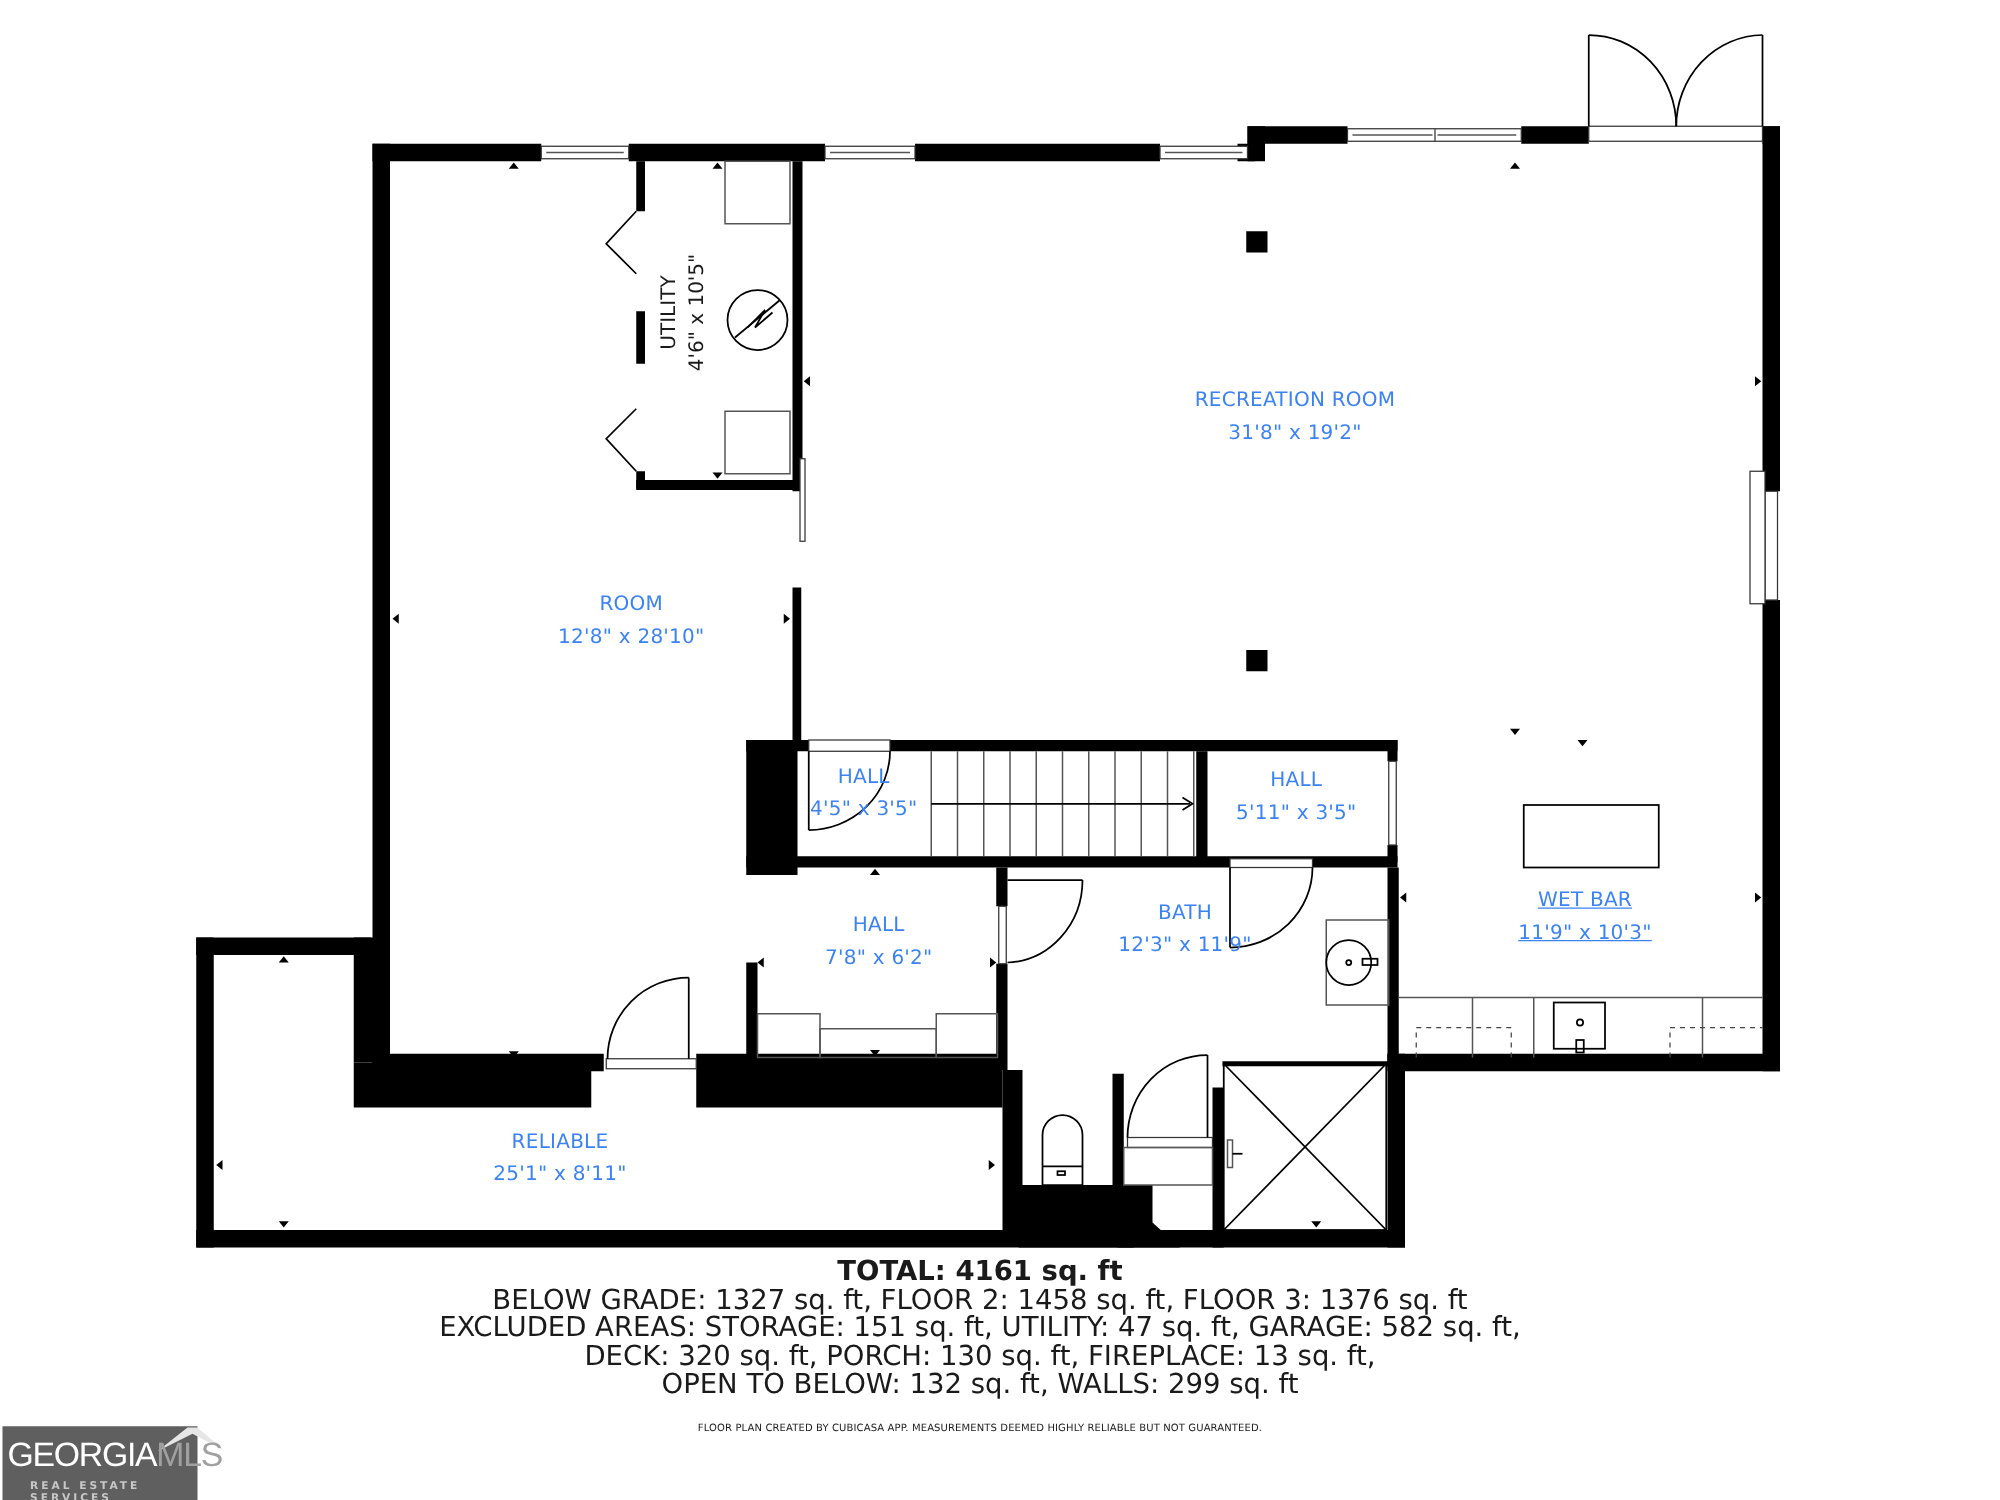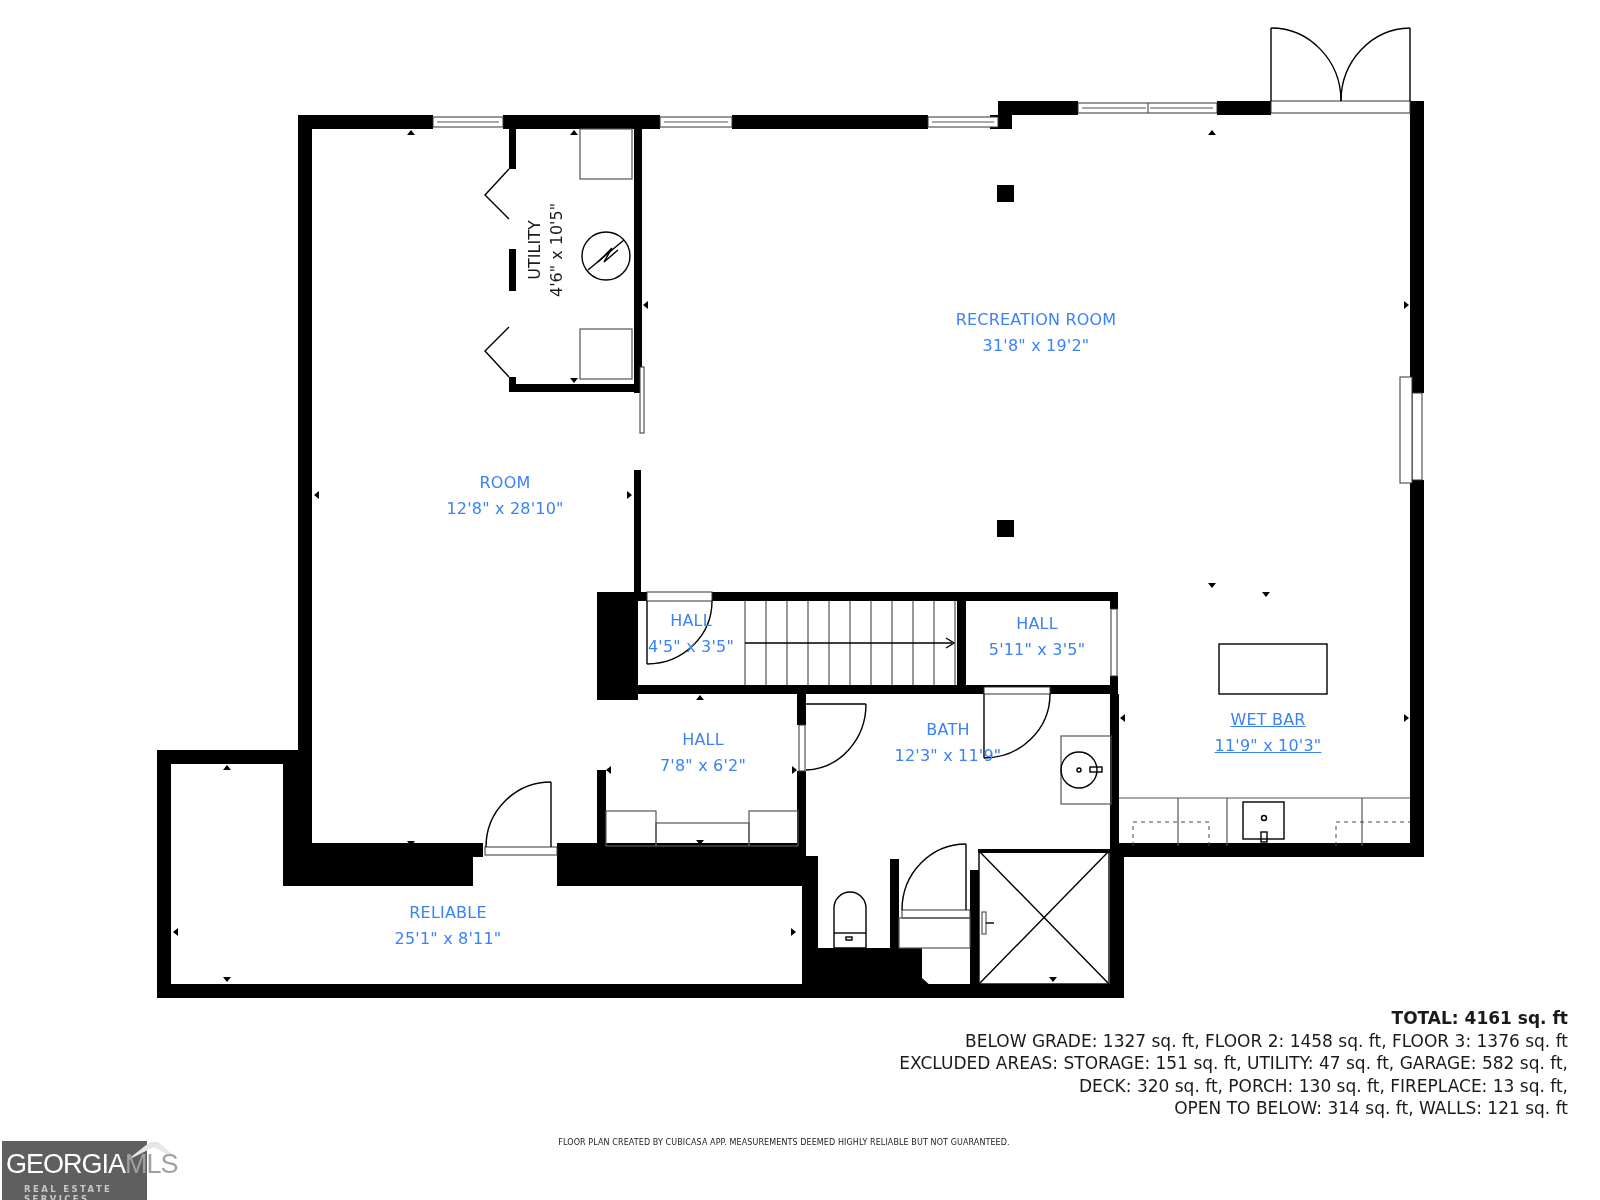--- a/index.html
+++ b/index.html
@@ -10,27 +10,27 @@
   .thin { fill: none; stroke: #000; stroke-width: 1.4; }
   .thin-g { fill: none; stroke: #555; stroke-width: 1.2; }
   .win { fill: #fff; stroke: #333; stroke-width: 1; }
   .dash { fill: none; stroke: #444; stroke-width: 1; stroke-dasharray: 4 4; }
   .lbl { position: absolute; text-align: center; font-size: 16px; line-height: 26px;
          letter-spacing: 0.2px; color: #3b82f6; white-space: nowrap; transform: translateX(-50%); }
   .lbl .n, .lbl .d { display: block; }
   .lbl-rot { position: absolute; font-size: 16px; line-height: 22px; color: #1a1a1a;
              transform: rotate(-90deg); transform-origin: center; white-space: nowrap; text-align: center; }
   .lbl-rot .n, .lbl-rot .d { display: block; }
-  #summary { position: absolute; left: 0; top: 1007px; width: 1568px; text-align: right;
-             font-size: 17px; line-height: 22.5px; color: #1a1a1a; }
+  #summary { position: absolute; left: 0; top: 1007px; width: 1568px; text-align: center;
+             font-size: 22px; line-height: 22.5px; color: #1a1a1a; }
   #summary .total { font-weight: bold; }
   #summary .line { display: block; }
   #disclaimer { position: absolute; left: 0; top: 1138px; width: 1568px; text-align: center;
                 font-size: 8px; color: #222; letter-spacing: 0.1px; }
-  #logo { position: absolute; left: 2px; top: 1141px; width: 145px; height: 59px; background: #5f5f5f; }
+  #logo { position: absolute; left: 2px; top: 1141px; width: 156px; height: 59px; background: #5f5f5f; }
   #logo .roof { position: absolute; left: 122px; top: 0px; }
   #logo .brand { position: absolute; left: 4px; top: 8px; font-size: 27px; letter-spacing: -1px;
                  color: #fff; font-family: "Liberation Sans", sans-serif; }
   #logo .brand .mls { color: #a0a0a0; }
   #logo .tag { position: absolute; left: 22px; top: 43px; font-size: 8.5px; letter-spacing: 2.4px;
                color: #c8c8c8; font-weight: bold; font-family: "DejaVu Sans", sans-serif; }
 </style>
 </head>
 <body>
 
@@ -276,21 +276,21 @@
 <div class="lbl" style="left:448px; top:900px;">
   <span class="n">RELIABLE</span>
   <span class="d">25'1" x 8'11"</span>
 </div>
 
 <div id="summary">
   <span class="line total">TOTAL: 4161 sq. ft</span>
   <span class="line">BELOW GRADE: 1327 sq. ft, FLOOR 2: 1458 sq. ft, FLOOR 3: 1376 sq. ft</span>
   <span class="line">EXCLUDED AREAS: STORAGE: 151 sq. ft, UTILITY: 47 sq. ft, GARAGE: 582 sq. ft,</span>
   <span class="line">DECK: 320 sq. ft, PORCH: 130 sq. ft, FIREPLACE: 13 sq. ft,</span>
-  <span class="line">OPEN TO BELOW: 314 sq. ft, WALLS: 121 sq. ft</span>
+  <span class="line">OPEN TO BELOW: 132 sq. ft, WALLS: 299 sq. ft</span>
 </div>
 <div id="disclaimer">FLOOR PLAN CREATED BY CUBICASA APP. MEASUREMENTS DEEMED HIGHLY RELIABLE BUT NOT GUARANTEED.</div>
 
 <div id="logo">
   <svg class="roof" width="56" height="20" viewBox="0 0 56 20">
     <polygon points="2,20 26,1 34,1 56,20 30,6" fill="#e6e6e6"></polygon>
   </svg>
   <div class="brand">
     <span>GEORGIA</span><span class="mls">MLS</span>
   </div>

